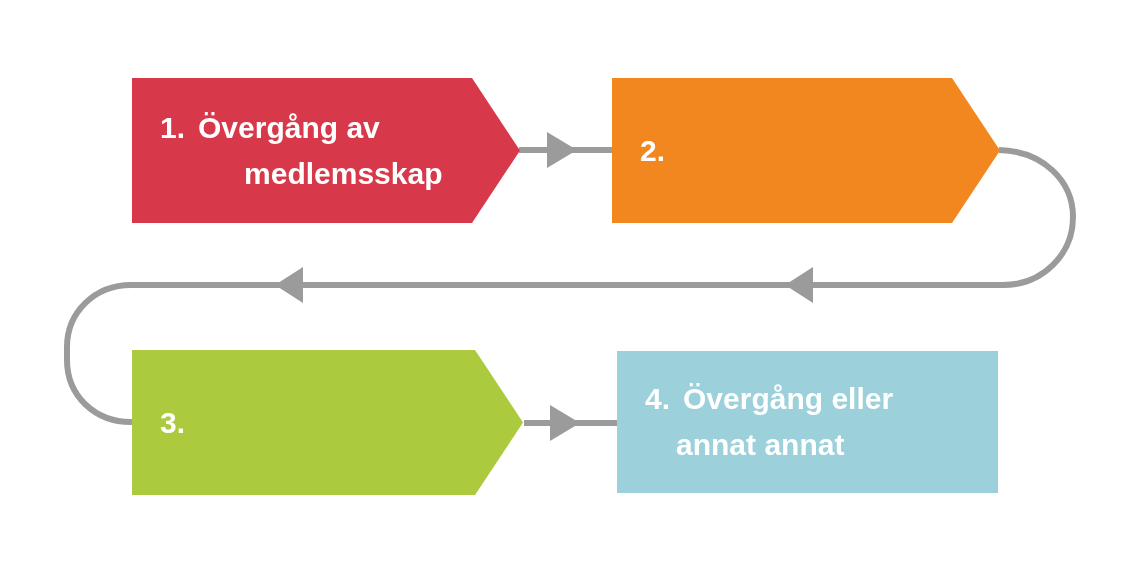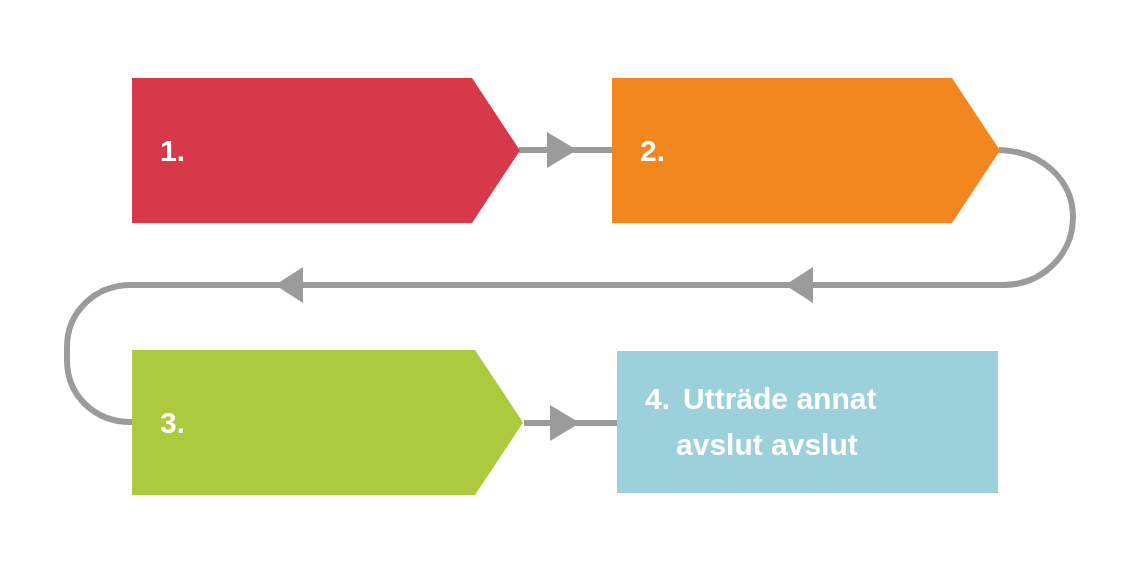--- a/index.html
+++ b/index.html
@@ -64,20 +64,24 @@
     <polygon points="813,267 813,303 785,285" fill="#9b9b9b"></polygon>
     <polygon points="303,267 303,303 275,285" fill="#9b9b9b"></polygon>
 
     <line x1="524" y1="423" x2="618" y2="423" stroke-width="6" stroke="#9b9b9b"></line>
     <polygon points="550,405 580,423 550,441" fill="#9b9b9b"></polygon>
   </svg>
 
   <div class="step pent step-1" style="background-color: rgb(216, 57, 74);">
     <div class="label">
       <span class="num">1.</span>
+      <span class="lines">
+        <span class="line1">Övergång av</span>
+        <span class="line2">medlemsskap</span>
+      </span>
     </div>
   </div>
 
   <div class="step pent step-2" style="background-color: rgb(241, 135, 30);">
     <div class="label">
       <span class="num">2.</span>
     </div>
   </div>
 
   <div class="step pent step-3" style="background-color: rgb(171, 202, 61);">
@@ -85,19 +89,19 @@
       <span class="num">3.</span>
       <span class="lines">
       </span>
     </div>
   </div>
 
   <div class="step step-4" style="background-color: rgb(156, 209, 220);">
     <div class="label">
       <span class="num">4.</span>
       <span class="lines">
-        <span class="line1">Utträde annat</span>
-        <span class="line2">avslut avslut</span>
+        <span class="line1">Övergång eller</span>
+        <span class="line2">annat annat</span>
       </span>
     </div>
   </div>
 
 </div>
 
 </body></html>

